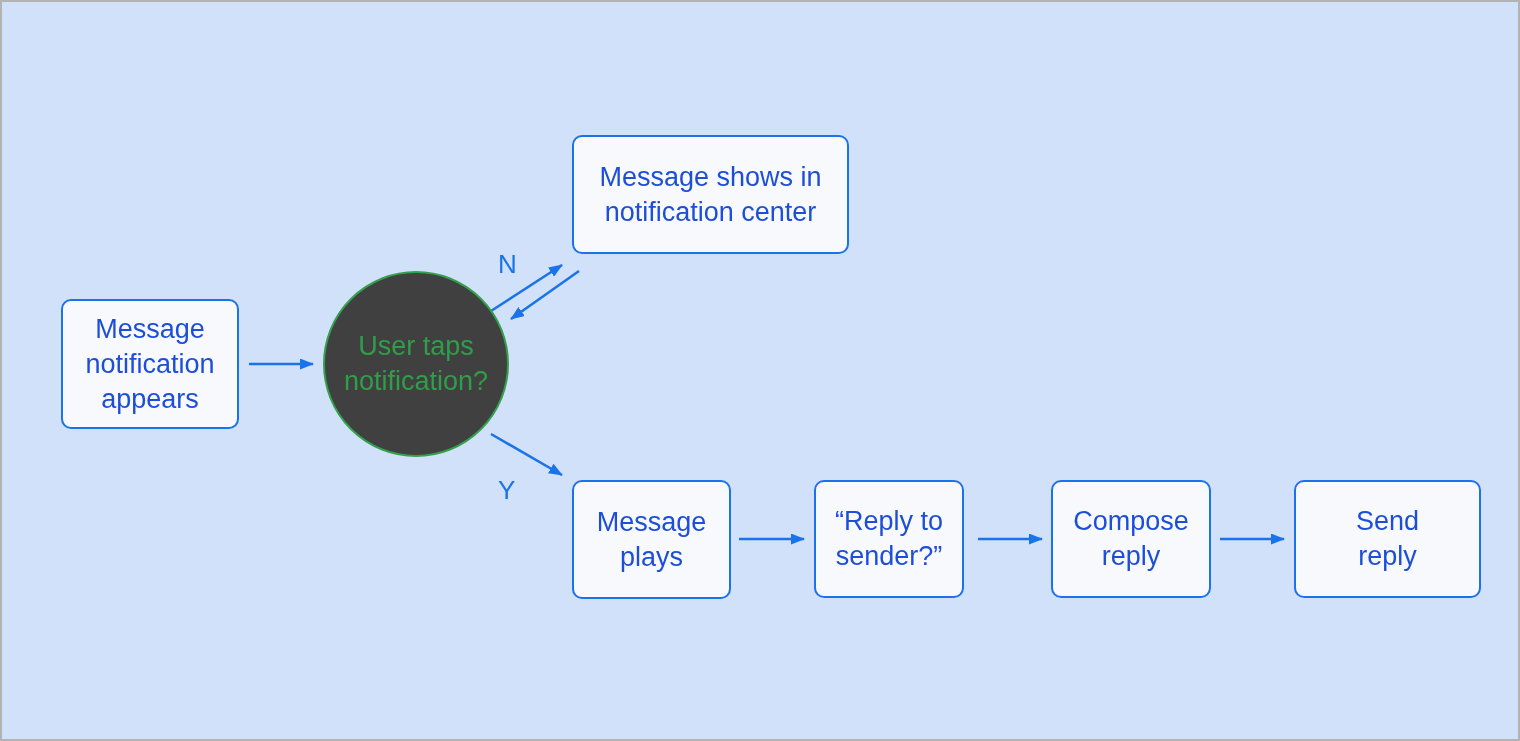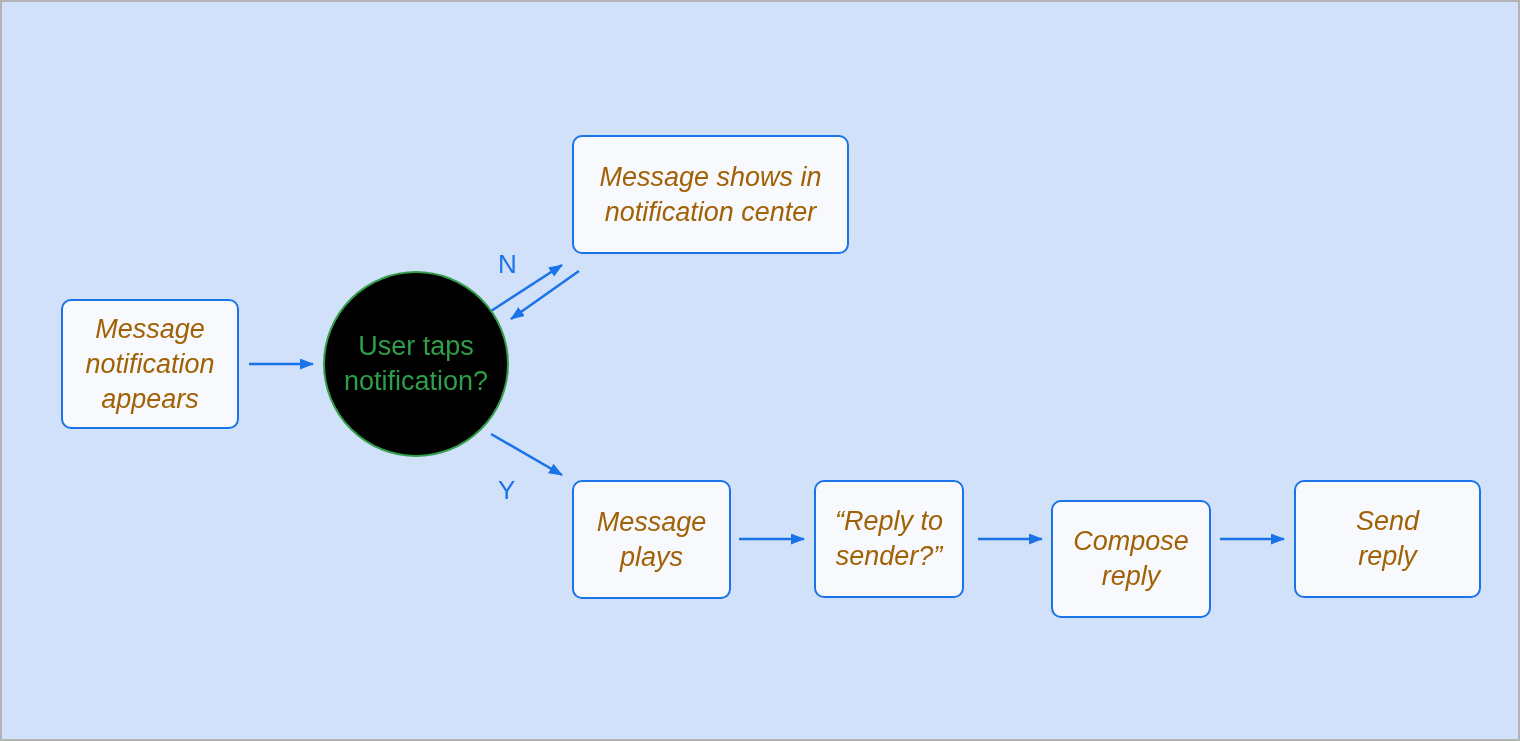--- a/index.html
+++ b/index.html
@@ -31,33 +31,33 @@
     text-align: center;
   }
 
   .node.box {
     background: #f7f9fc;
     border: 2.5px solid #1a73e8;
     border-radius: 10px;
   }
 
   .node.circle {
-    background: #000000;
+    background: #404040;
     border: 2.5px solid #34a04d;
     border-radius: 50%;
   }
 
   .node-label {
     white-space: pre-line;
     font-size: 27px;
     line-height: 35px;
     display: block;
   }
 
-  .blue-text  { color: #a16207; font-style: italic; }
+  .blue-text  { color: #1d4ed8; }
   .green-text { color: #2e9e49; }
 
   .edge-label {
     position: absolute;
     color: #1a73e8;
     font-size: 26px;
     line-height: 30px;
   }
 </style>
 </head>
@@ -101,21 +101,21 @@
   <div class="node box" style="left:570px; top:478px; width:159px; height:119px;">
     <span class="node-label blue-text">Message
 plays</span>
   </div>
 
   <div class="node box" style="left:812px; top:478px; width:150px; height:118px;justify-content:center;">
     <span class="node-label blue-text">“Reply to
 sender?”</span>
   </div>
 
-  <div class="node box" style="left:1049px; top:478px; width:160px; height:118px;margin-top:20px;">
+  <div class="node box" style="left:1049px; top:478px; width:160px; height:118px;">
     <span class="node-label blue-text">Compose
 reply</span>
   </div>
 
   <div class="node box" style="left:1292px; top:478px; width:187px; height:118px;">
     <span class="node-label blue-text">Send
 reply</span>
   </div>
 
   <div class="edge-label" style="left:496px; top:247px;">N</div>

